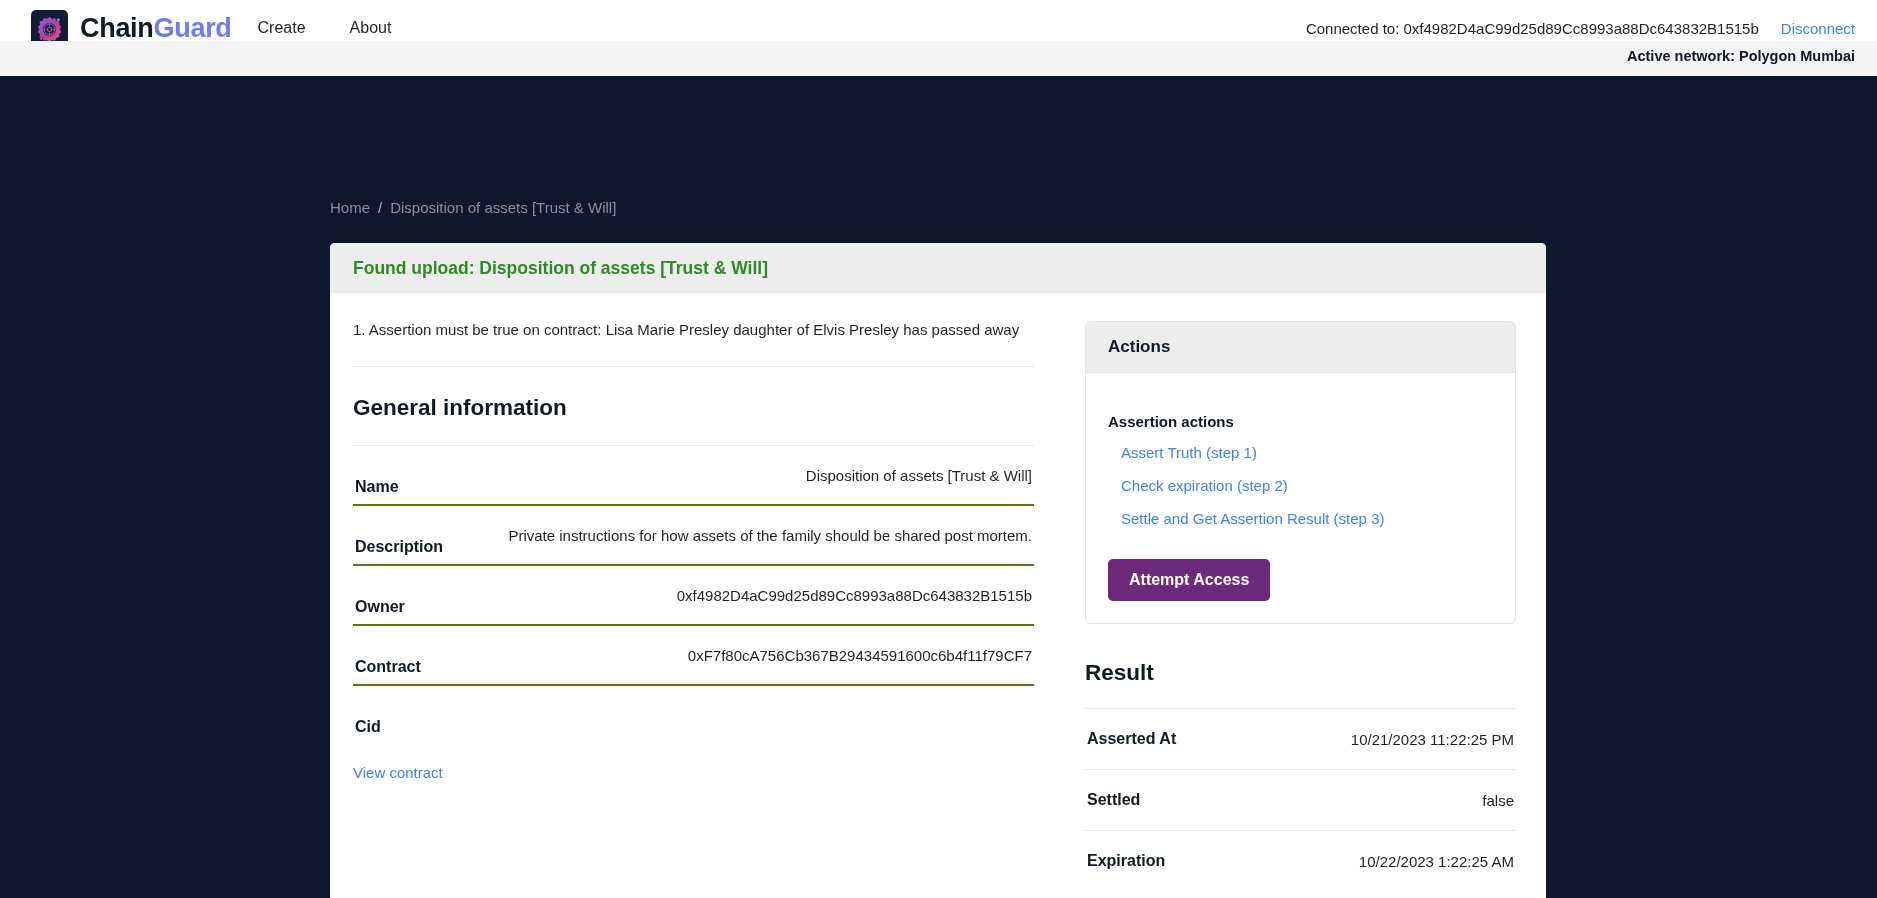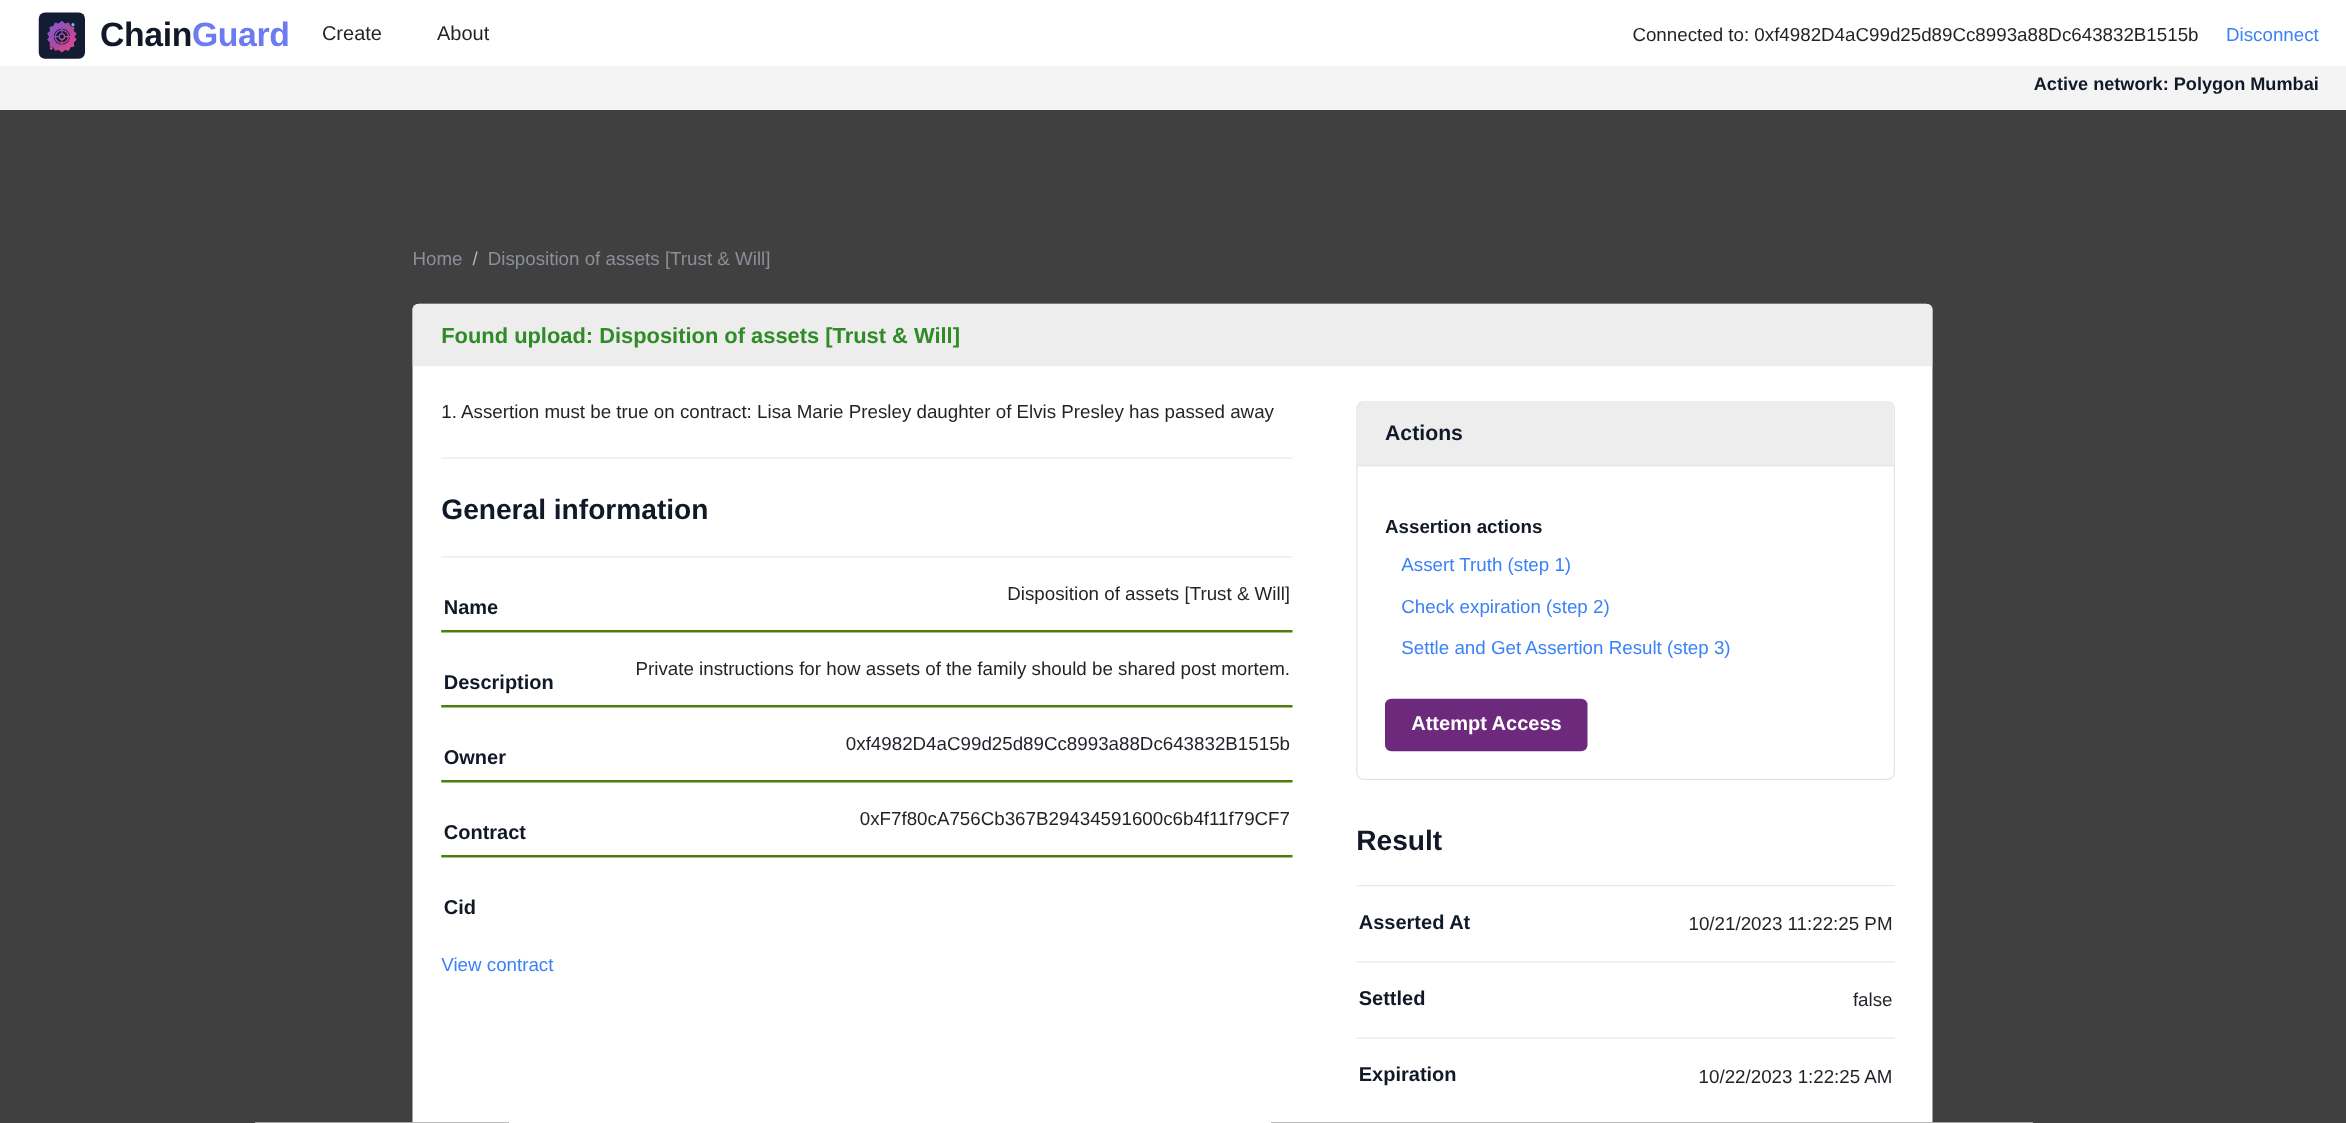--- a/index.html
+++ b/index.html
@@ -4,21 +4,21 @@
 <style>
   * { box-sizing: border-box; }
   html, body {
     margin: 0; padding: 0;
     width: 1877px; height: 898px;
     overflow: hidden;
     background: #f4f4f5;
     font-family: "Liberation Sans", sans-serif;
     -webkit-font-smoothing: antialiased;
   }
-  .page { position: relative; width: 1877px; height: 898px; background: #404040; }
+  .page { position: relative; width: 1877px; height: 898px; background: #0f172a; }
 
   
   .navbar {
     position: absolute; top: 0; left: 0;
     width: 1877px; height: 57px;
     background: #ffffff;
     display: flex; align-items: center;
     border-bottom: 1px solid #f0f0f0;
   }
   .brand { display: flex; align-items: center; margin-left: 31px; }
@@ -44,21 +44,21 @@
     position: absolute; right: 22px; top: 50%; transform: translateY(-50%);
     display: flex; align-items: flex-end; white-space: nowrap;
   }
   .connected-text { font-size: 15px; color: #1f2328; }
   .disconnect-link {
     font-size: 15px; color: #3b82f6; text-decoration: none; margin-left: 22px;
   }
 
   
   .subbar {
-    position: absolute; top: 53px; left: 0;
+    position: absolute; top: 41px; left: 0;
     width: 1877px; height: 35px;
     background: #f4f4f5;
     padding-left: 45px;
   }
   .network-label {
     position: absolute; right: 22px; top: 7px;
     font-size: 14.5px; font-weight: 700; color: #111827; white-space: nowrap;
   }
 
   

